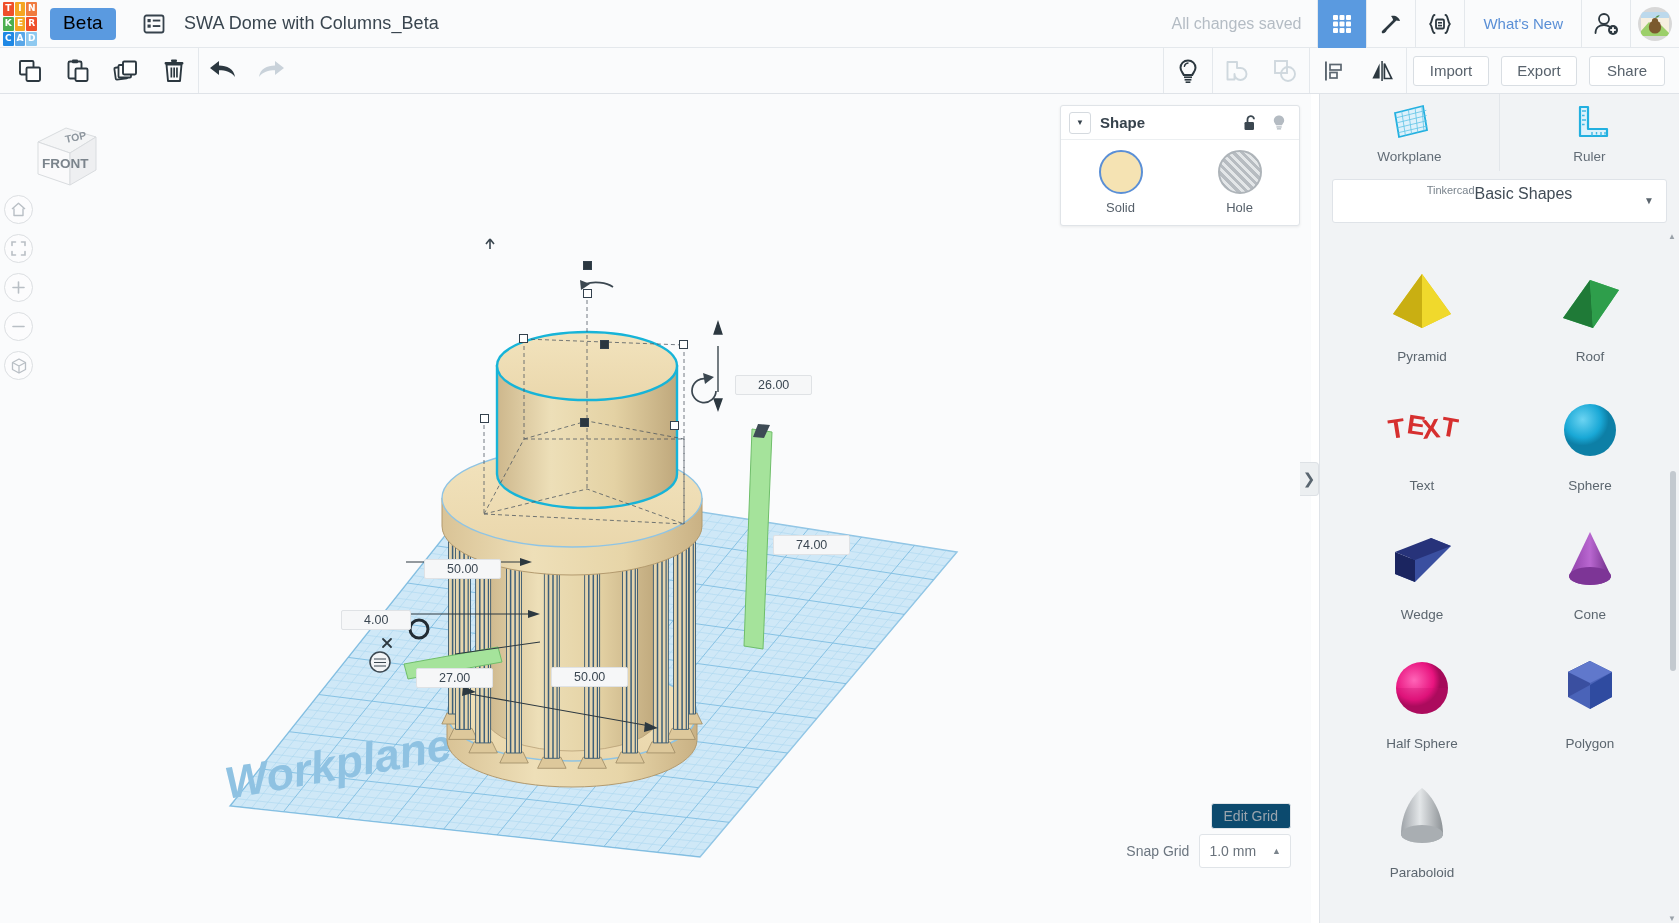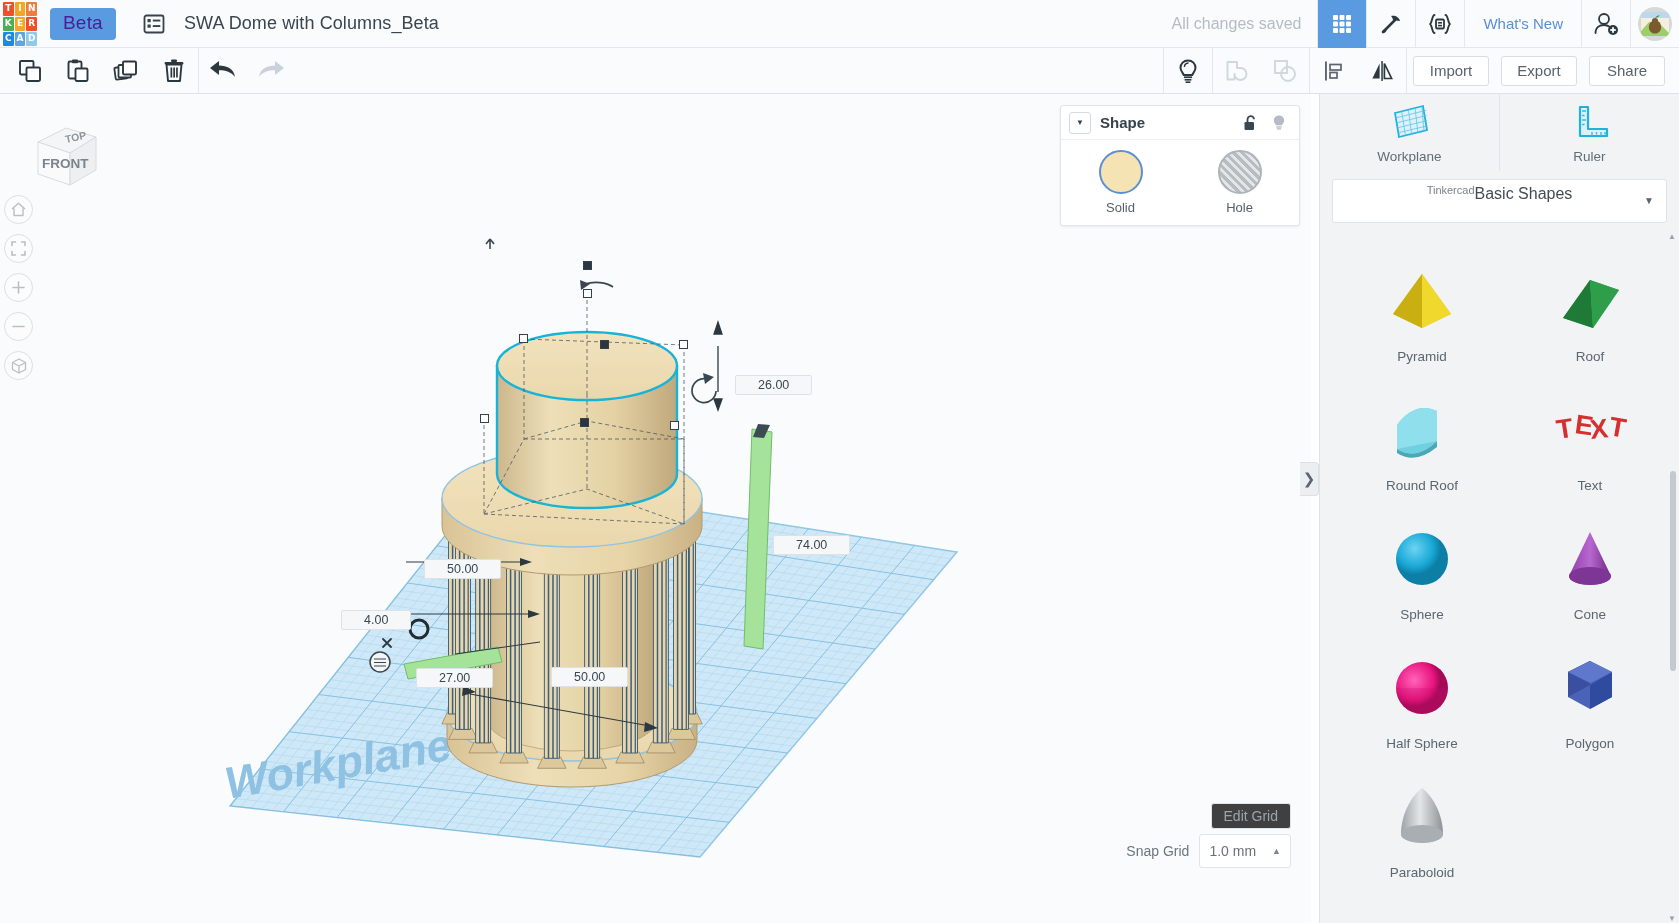--- a/index.html
+++ b/index.html
@@ -23,21 +23,21 @@
     width: 36px; height: 46px; margin-left: 2px;
     display: grid; grid-template-columns: repeat(3, 1fr); grid-template-rows: repeat(3, 1fr);
     gap: 1px; padding: 1px;
   }
   .logo-cell {
     display: flex; align-items: center; justify-content: center;
     color: #fff; font-size: 9px; font-weight: bold; border-radius: 1px;
     font-family: "DejaVu Sans", sans-serif; line-height: 1;
   }
   .beta-badge {
-    margin-left: 12px; background: #5a9ae0; color: #4c1d95;
+    margin-left: 12px; background: #5a9ae0; color: #000000;
     font-size: 19px; padding: 4px 13px 6px; border-radius: 4px;
     font-weight: normal; letter-spacing: .2px;
   }
   .panel-toggle-icon {
     margin-left: 26px; width: 24px; height: 24px;
     display: flex; align-items: center; justify-content: center; cursor: pointer;
   }
   .doc-title {
     margin-left: 18px; font-size: 18px; color: #39454f; letter-spacing: .1px;
   }
@@ -102,21 +102,21 @@
   
   .handle-sq {
     position: absolute; width: 9px; height: 9px; background: #ffffff;
     border: 1.4px solid #33414d;
   }
   .handle-sq.filled { background: #2b3740; }
 
   
   .edit-grid-btn {
     position: absolute; right: 20px; top: 709px; height: 26px; padding: 0 12px;
-    border: 1px solid #e0e4e8; border-radius: 3px; background: #404040;
+    border: 1px solid #e0e4e8; border-radius: 3px; background: #0c4a6e;
     display: flex; align-items: center; font-size: 14px; color: #9aa4ad; cursor: pointer;
   }
   .snap-row {
     position: absolute; right: 20px; top: 740px; display: flex; align-items: center;
   }
   .snap-label { font-size: 14px; color: #6c7680; margin-right: 10px; }
   .snap-select {
     height: 34px; padding: 0 9px; border: 1px solid #e0e4e8; border-radius: 3px;
     background: #fff; display: flex; align-items: center; gap: 16px;
     font-size: 14px; color: #69727b; cursor: pointer;
@@ -812,30 +812,20 @@
                 <polygon points="10,52 37,14 66,24 40,62" fill="#3cb85f"></polygon>
                 <polygon points="10,52 37,14 40,62" fill="#1f7a37"></polygon>
                 <polygon points="37,14 66,24 40,62" fill="#2e9e4b"></polygon>
               </svg>
             </div>
             <div class="rp-item-label">Roof</div>
           </div>
           <div class="rp-item">
             <div class="rp-item-shape">
               <svg width="74" height="70" viewBox="0 0 74 70">
-                <path d="M12,54 L12,30 Q30,6 52,16 L52,46 Q32,66 12,54 Z" fill="#6fd0e0"></path>
-                <path d="M12,54 L12,30 Q30,6 52,16 L52,46 Z" fill="#8fe0ec"></path>
-                <path d="M12,54 Q32,66 52,46 L52,52 Q30,70 12,58 Z" fill="#4aa8b8"></path>
-              </svg>
-            </div>
-            <div class="rp-item-label">Round Roof</div>
-          </div>
-          <div class="rp-item">
-            <div class="rp-item-shape">
-              <svg width="74" height="70" viewBox="0 0 74 70">
                 <g fill="#d62f2f" font-family="Liberation Sans, sans-serif" font-weight="bold" font-size="27">
                   <text x="5" y="44" transform="rotate(-9 5 44)">T</text>
                   <text x="21" y="38" transform="rotate(8 21 38)">E</text>
                   <text x="38" y="44" transform="rotate(-6 38 44)">X</text>
                   <text x="55" y="40" transform="rotate(10 55 40)">T</text>
                 </g>
               </svg>
             </div>
             <div class="rp-item-label">Text</div>
           </div>
@@ -846,20 +836,30 @@
                   <radialGradient id="sg" cx="36%" cy="30%">
                     <stop offset="0%" stop-color="#6cd4f2"></stop>
                     <stop offset="70%" stop-color="#19a8d6"></stop>
                     <stop offset="100%" stop-color="#0d7fa6"></stop>
                   </radialGradient>
                 </defs>
                 <circle cx="37" cy="35" r="26" fill="url(#sg)"></circle>
               </svg>
             </div>
             <div class="rp-item-label">Sphere</div>
+          </div>
+          <div class="rp-item">
+            <div class="rp-item-shape">
+              <svg width="74" height="70" viewBox="0 0 74 70">
+                <polygon points="10,50 46,14 66,22 30,58" fill="#3a4fa0"></polygon>
+                <polygon points="10,50 30,58 30,36 10,28" fill="#1b2560"></polygon>
+                <polygon points="10,28 46,14 66,22 30,36" fill="#27337a"></polygon>
+              </svg>
+            </div>
+            <div class="rp-item-label">Wedge</div>
           </div>
           <div class="rp-item">
             <div class="rp-item-shape">
               <svg width="74" height="70" viewBox="0 0 74 70">
                 <defs>
                   <linearGradient id="cg">
                     <stop offset="0%" stop-color="#8e3fa8"></stop>
                     <stop offset="50%" stop-color="#b967d0"></stop>
                     <stop offset="100%" stop-color="#6b2a84"></stop>
                   </linearGradient>

